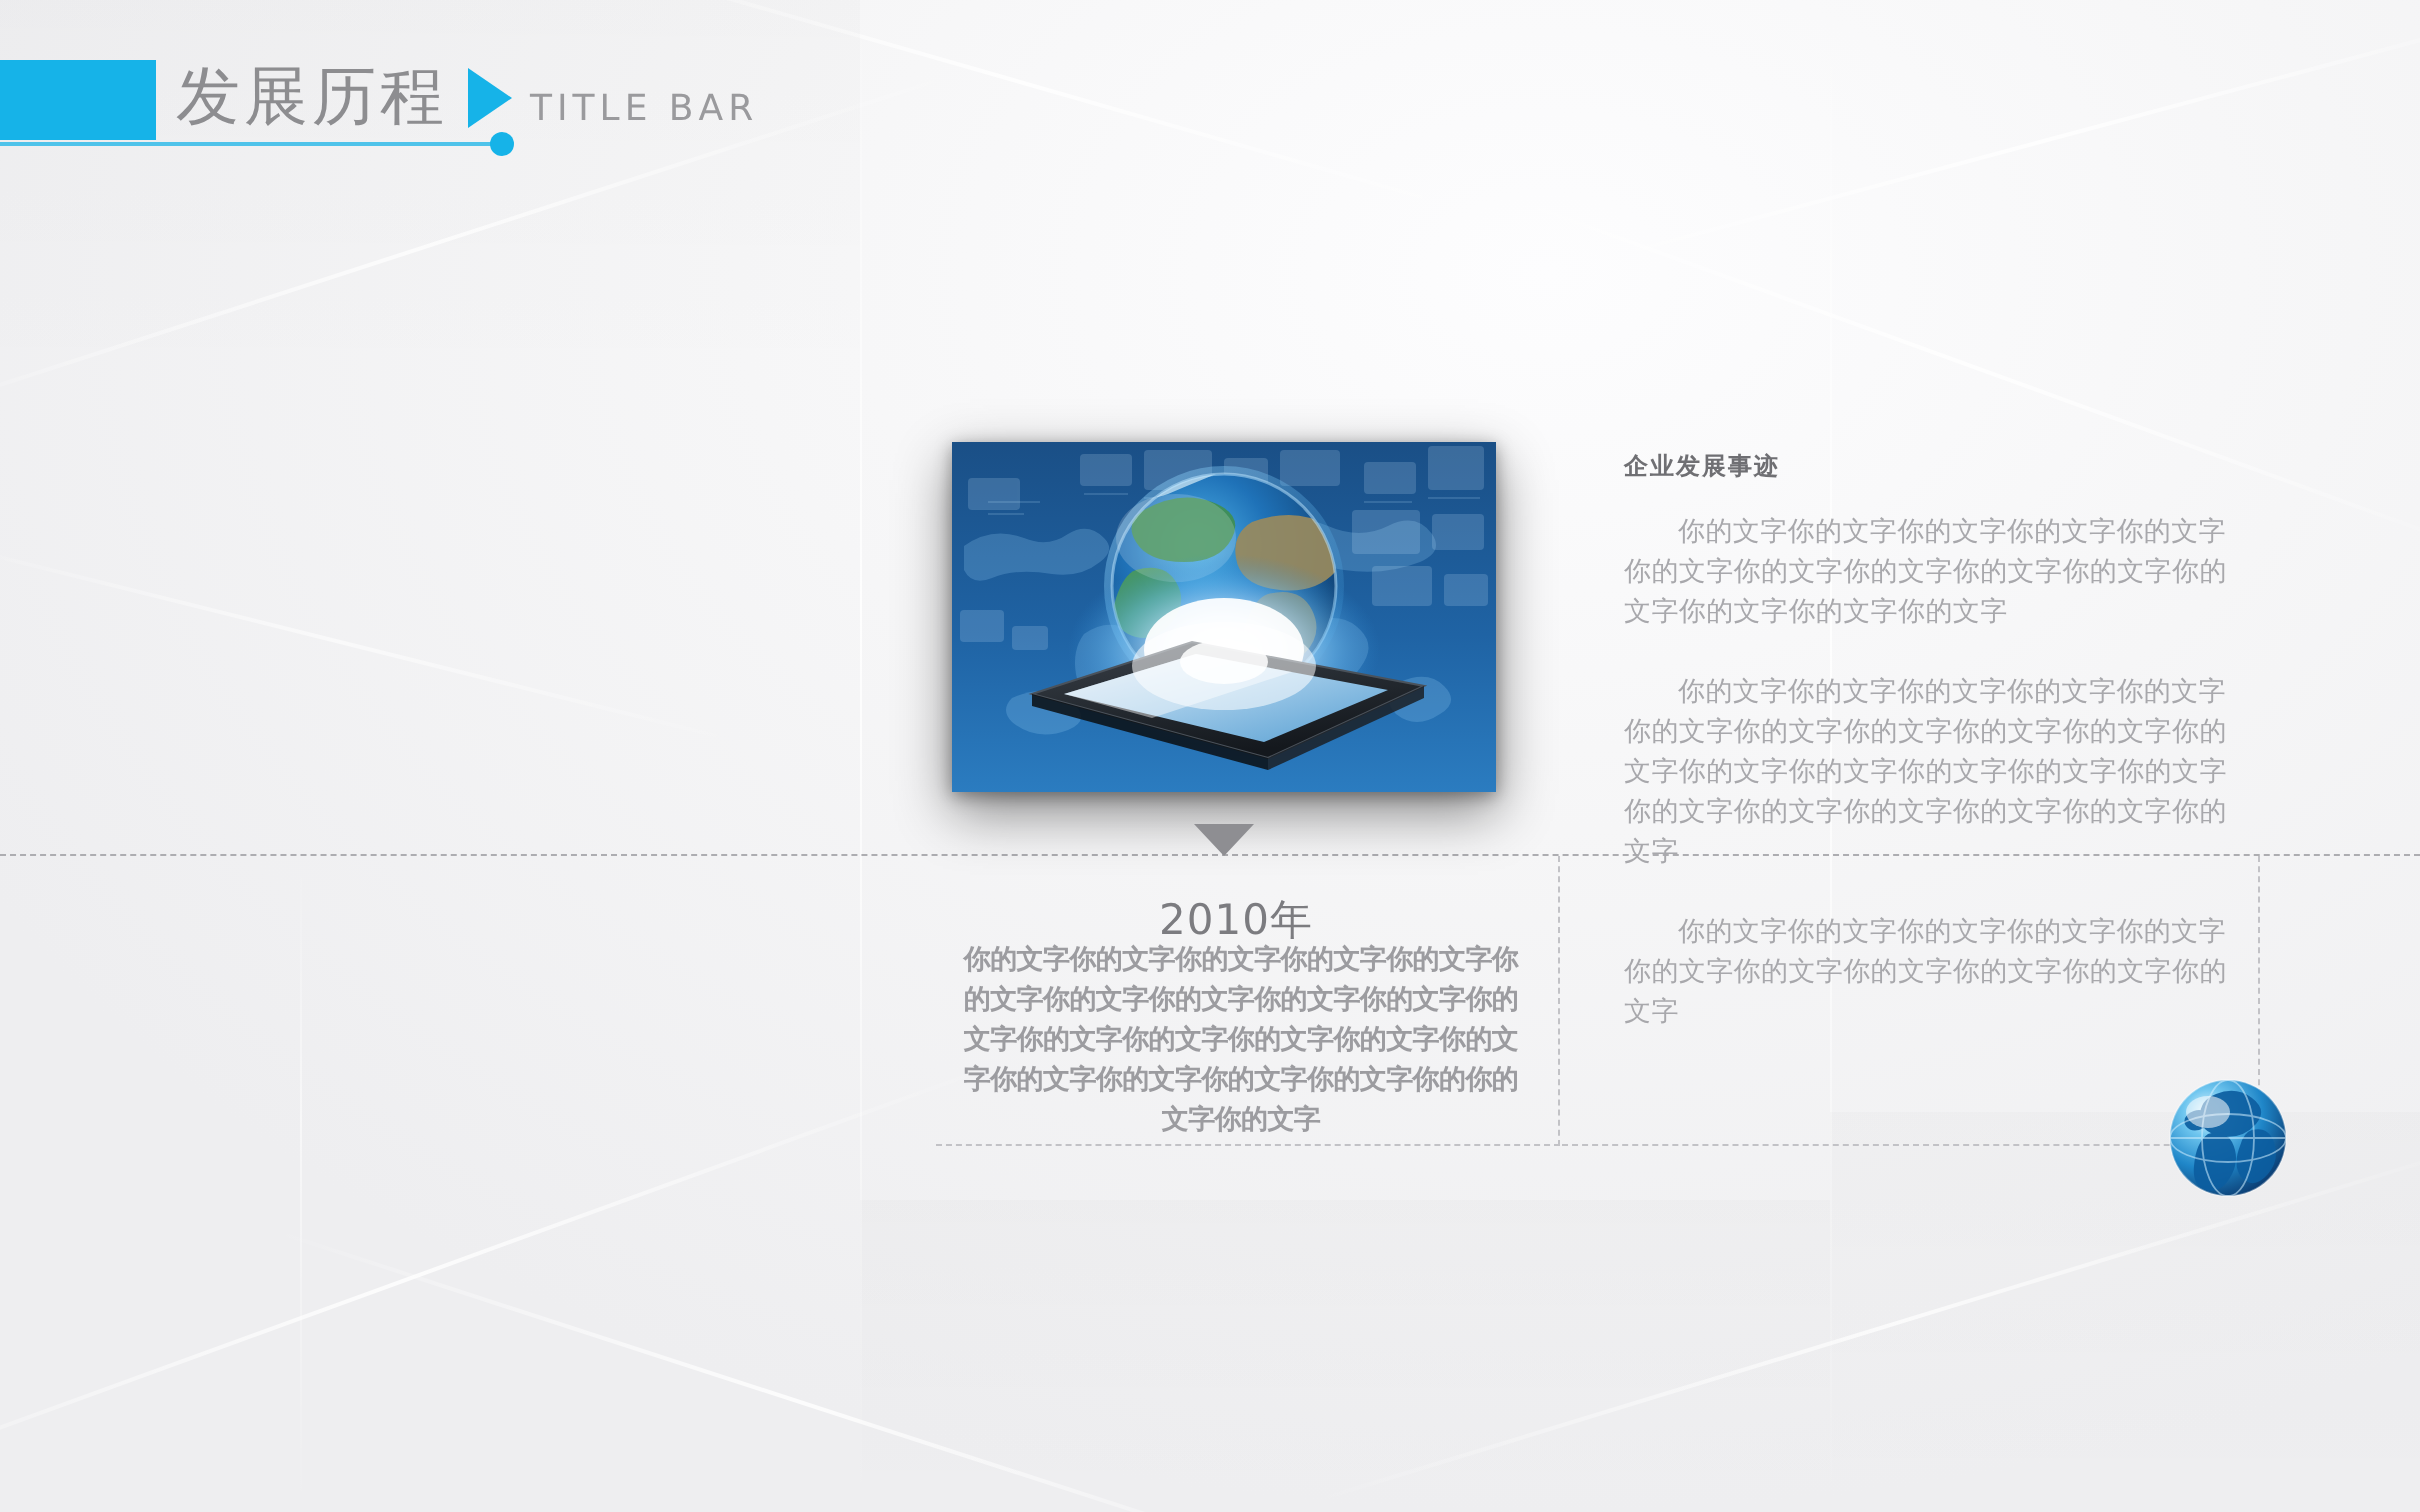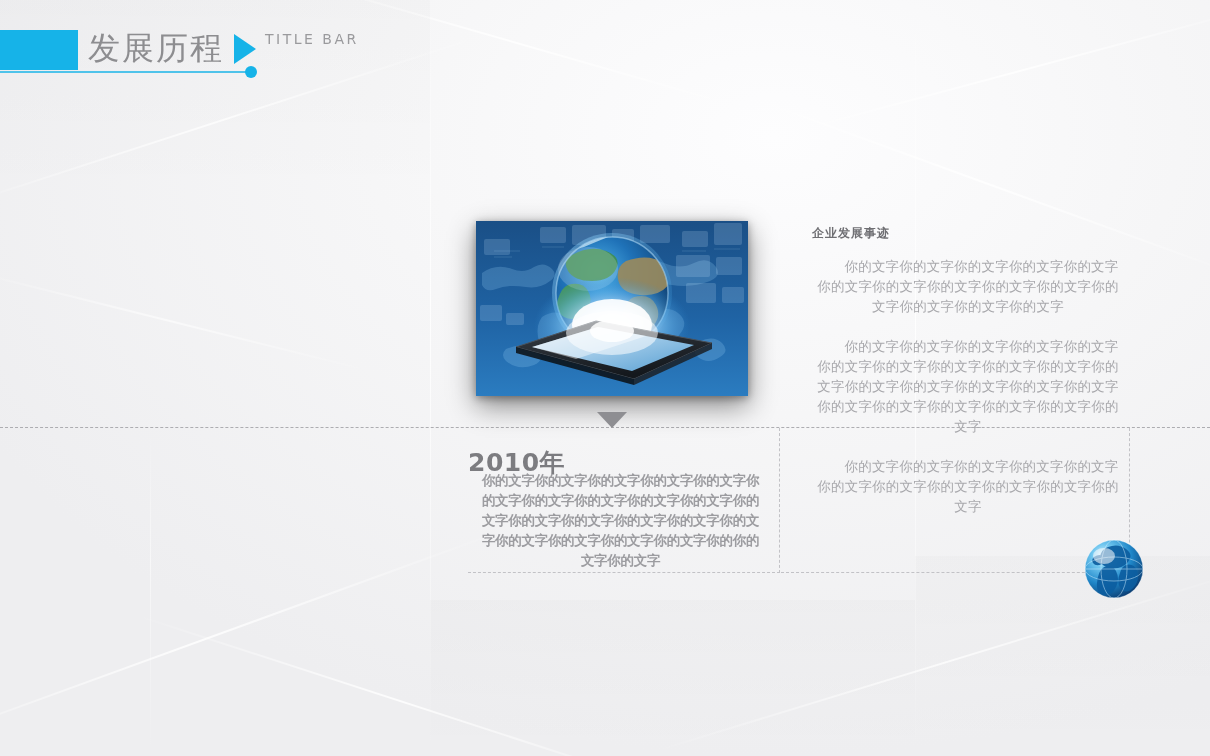--- a/index.html
+++ b/index.html
@@ -80,22 +80,22 @@
     top: 34px;
     width: 0;
     height: 0;
     border-left: 22px solid #16b3e8;
     border-top: 15px solid transparent;
     border-bottom: 15px solid transparent;
   }
   #title-en {
     position: absolute;
     left: 265px;
-    top: 28px;
-    font-size: 14px;
+    top: 44px;
+    font-size: 18px;
     line-height: 22px;
     color: #9a9a9d;
     letter-spacing: 2.5px;
     white-space: nowrap;
   }
   #title-rule {
     position: absolute;
     left: 0;
     top: 71px;
     width: 252px;
@@ -155,22 +155,23 @@
     height: 145px;
     border-right: 1px dashed #c2c2c6;
     border-bottom: 1px dashed #c2c2c6;
     box-sizing: border-box;
   }
   #center-year {
     position: absolute;
     left: 0;
     top: 18px;
     width: 300px;
-    font-size: 25px;
-    font-weight: bold;
+    text-align: center;
+    font-size: 21px;
+    font-weight: normal;
     color: #7c7c80;
     letter-spacing: 0.5px;
   }
   #center-body {
     position: absolute;
     left: 10px;
     top: 42px;
     width: 285px;
     text-align: center;
     font-size: 13.5px;
@@ -207,21 +208,20 @@
     letter-spacing: 1px;
     margin: 0 0 12px 0;
   }
   .right-para {
     font-size: 13.5px;
     line-height: 20px;
     color: #a8a8ac;
     text-indent: 2em;
     margin: 0 0 20px 0;
     letter-spacing: 0.2px;
-    text-align: center;
   }
 
   
   #globe-icon {
     position: absolute;
     left: 1082px;
     top: 537px;
     width: 64px;
     height: 64px;
   }

